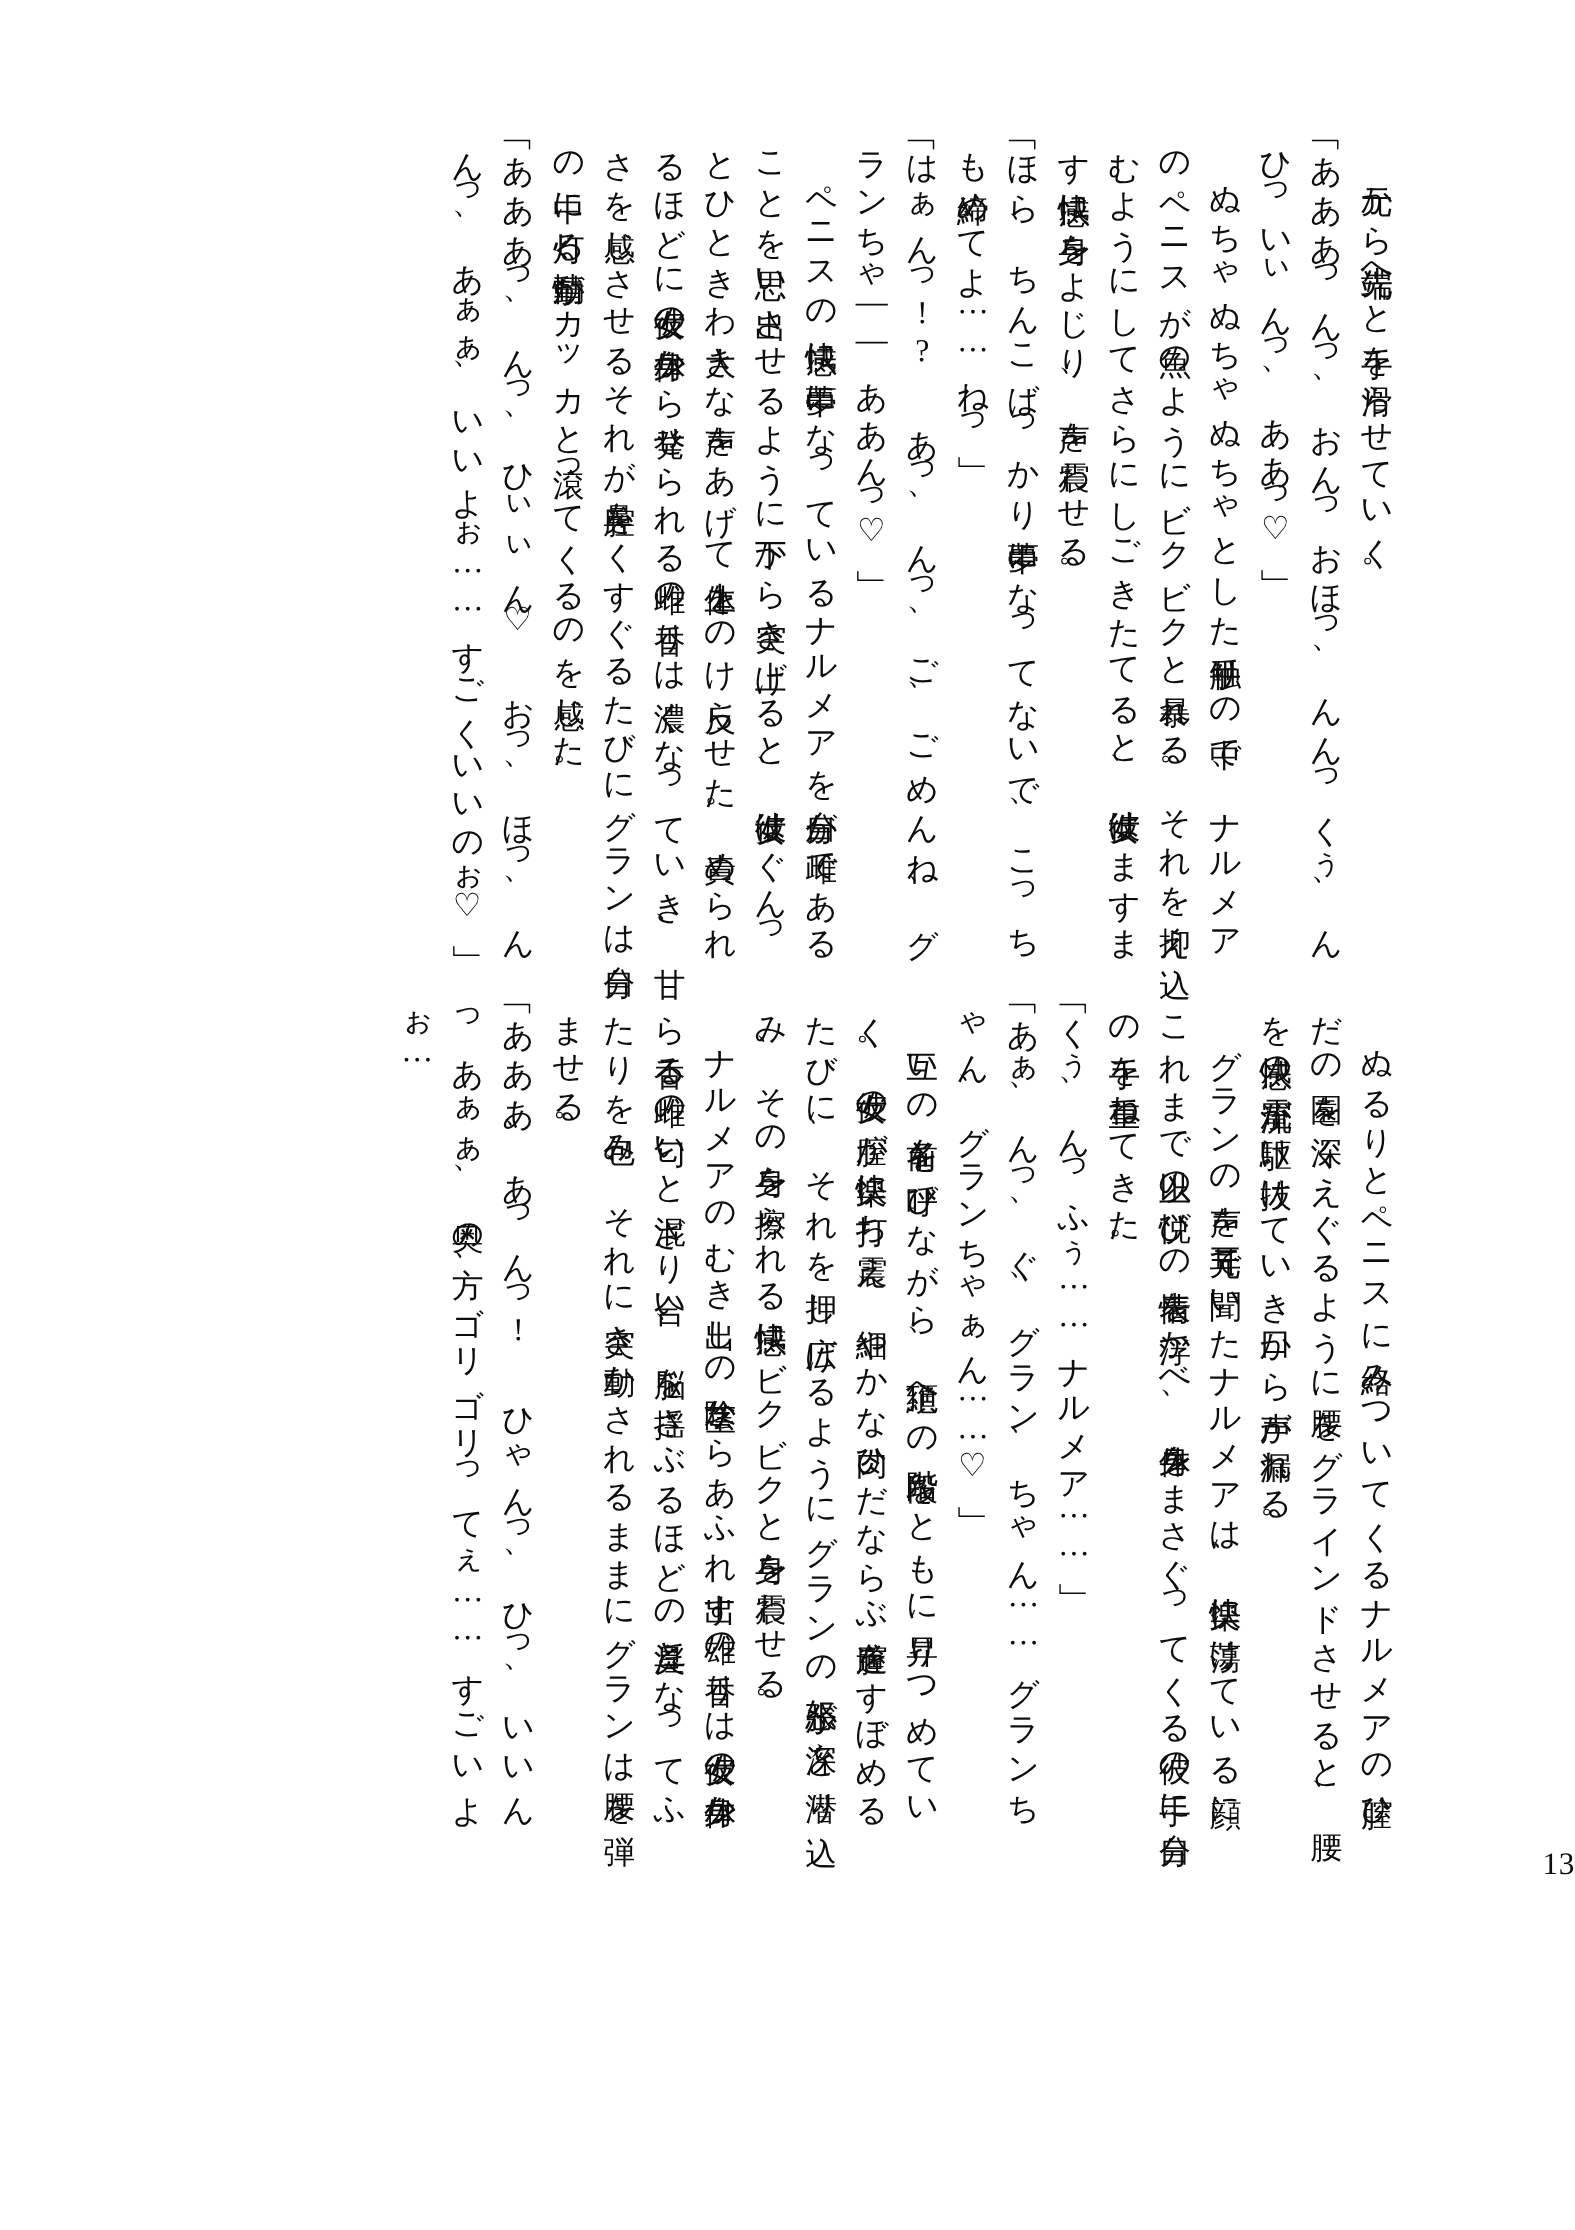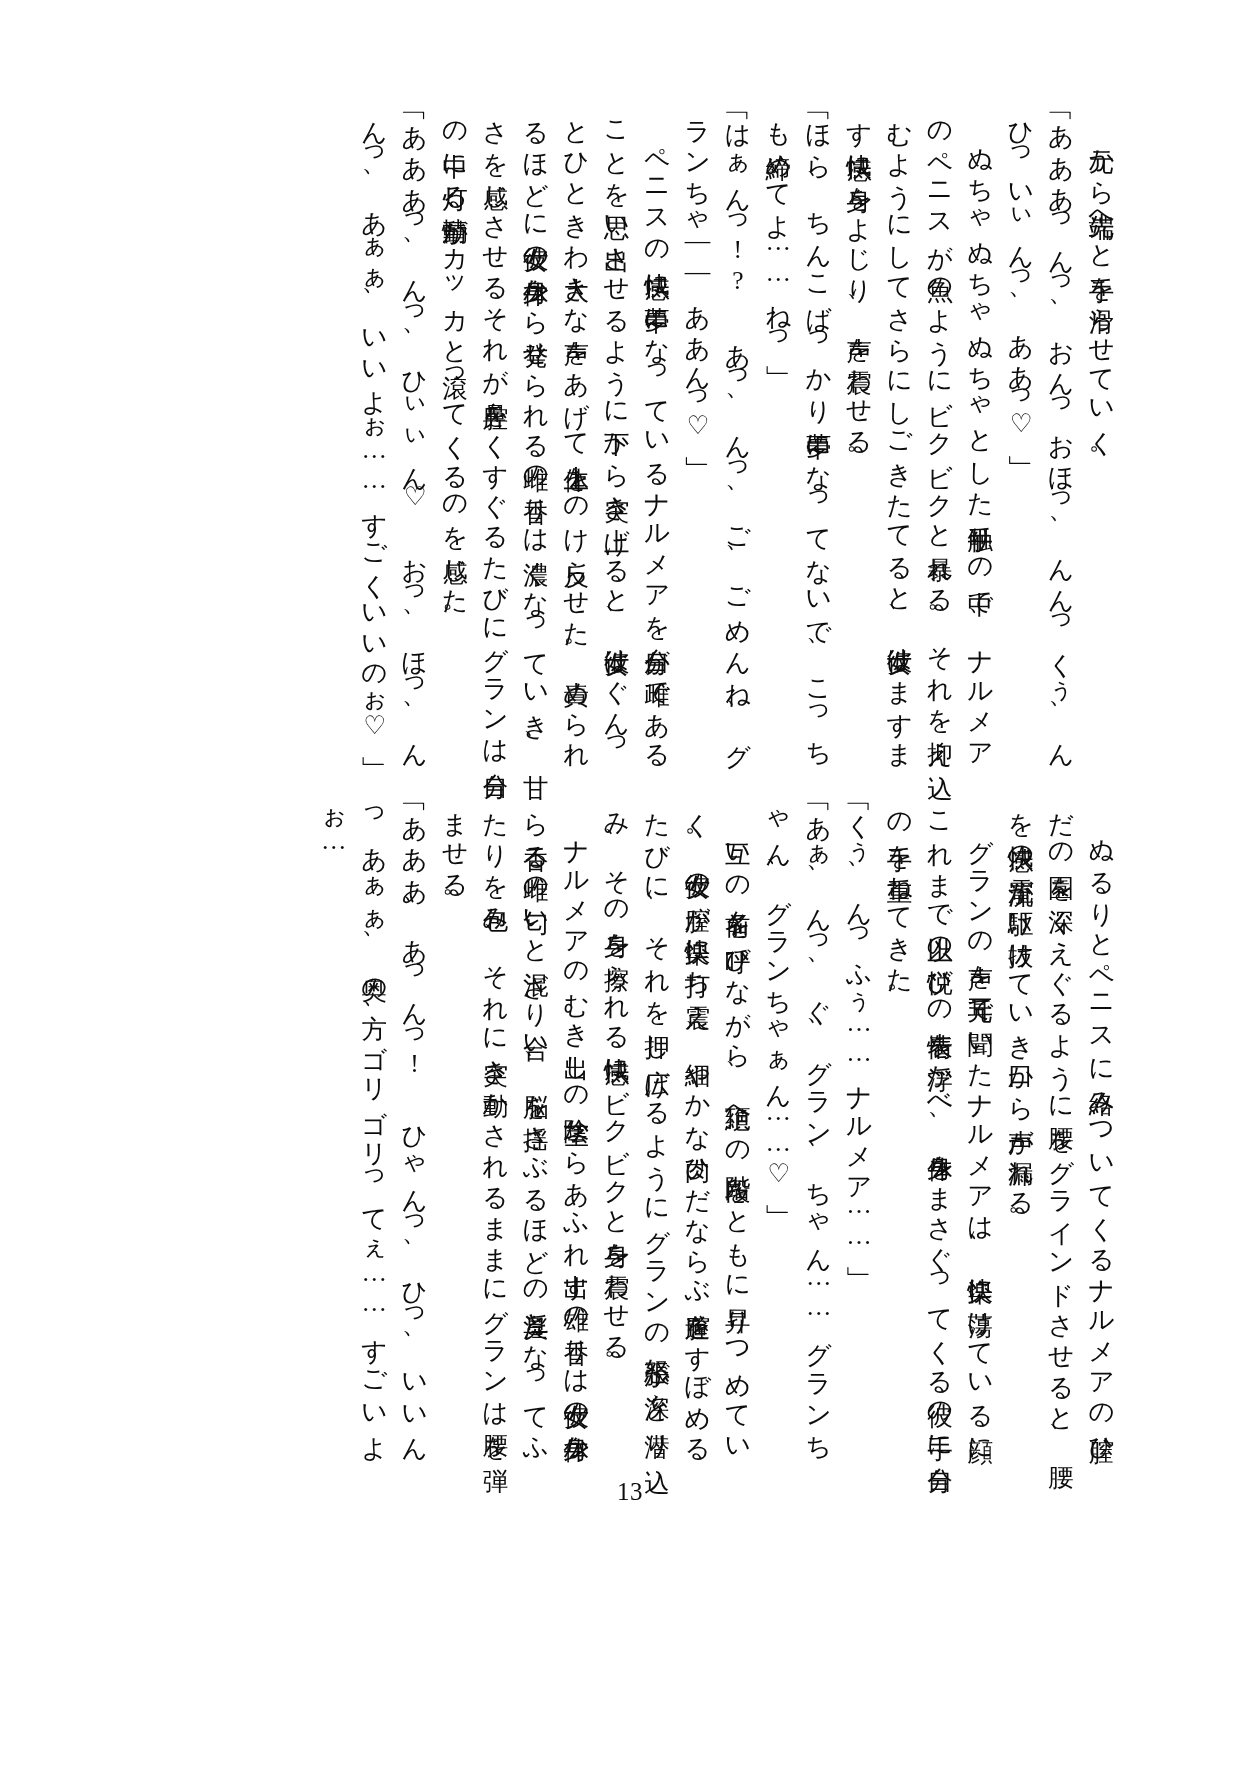--- a/index.html
+++ b/index.html
@@ -47,21 +47,21 @@
     height: 655px;
     width: 985px;
   }
 
   
   .folio {
     position: absolute;
     left: 0;
     right: 0;
     top: 1478px;
-    text-align: center;
+    text-align: right;
     font-size: 25px;
     letter-spacing: 0.02em;
     font-family: "Liberation Serif", "DejaVu Serif", serif;
     color: #0d0d0d;
   }
 </style>
 </head>
 <body>
 
 <div class="page">

